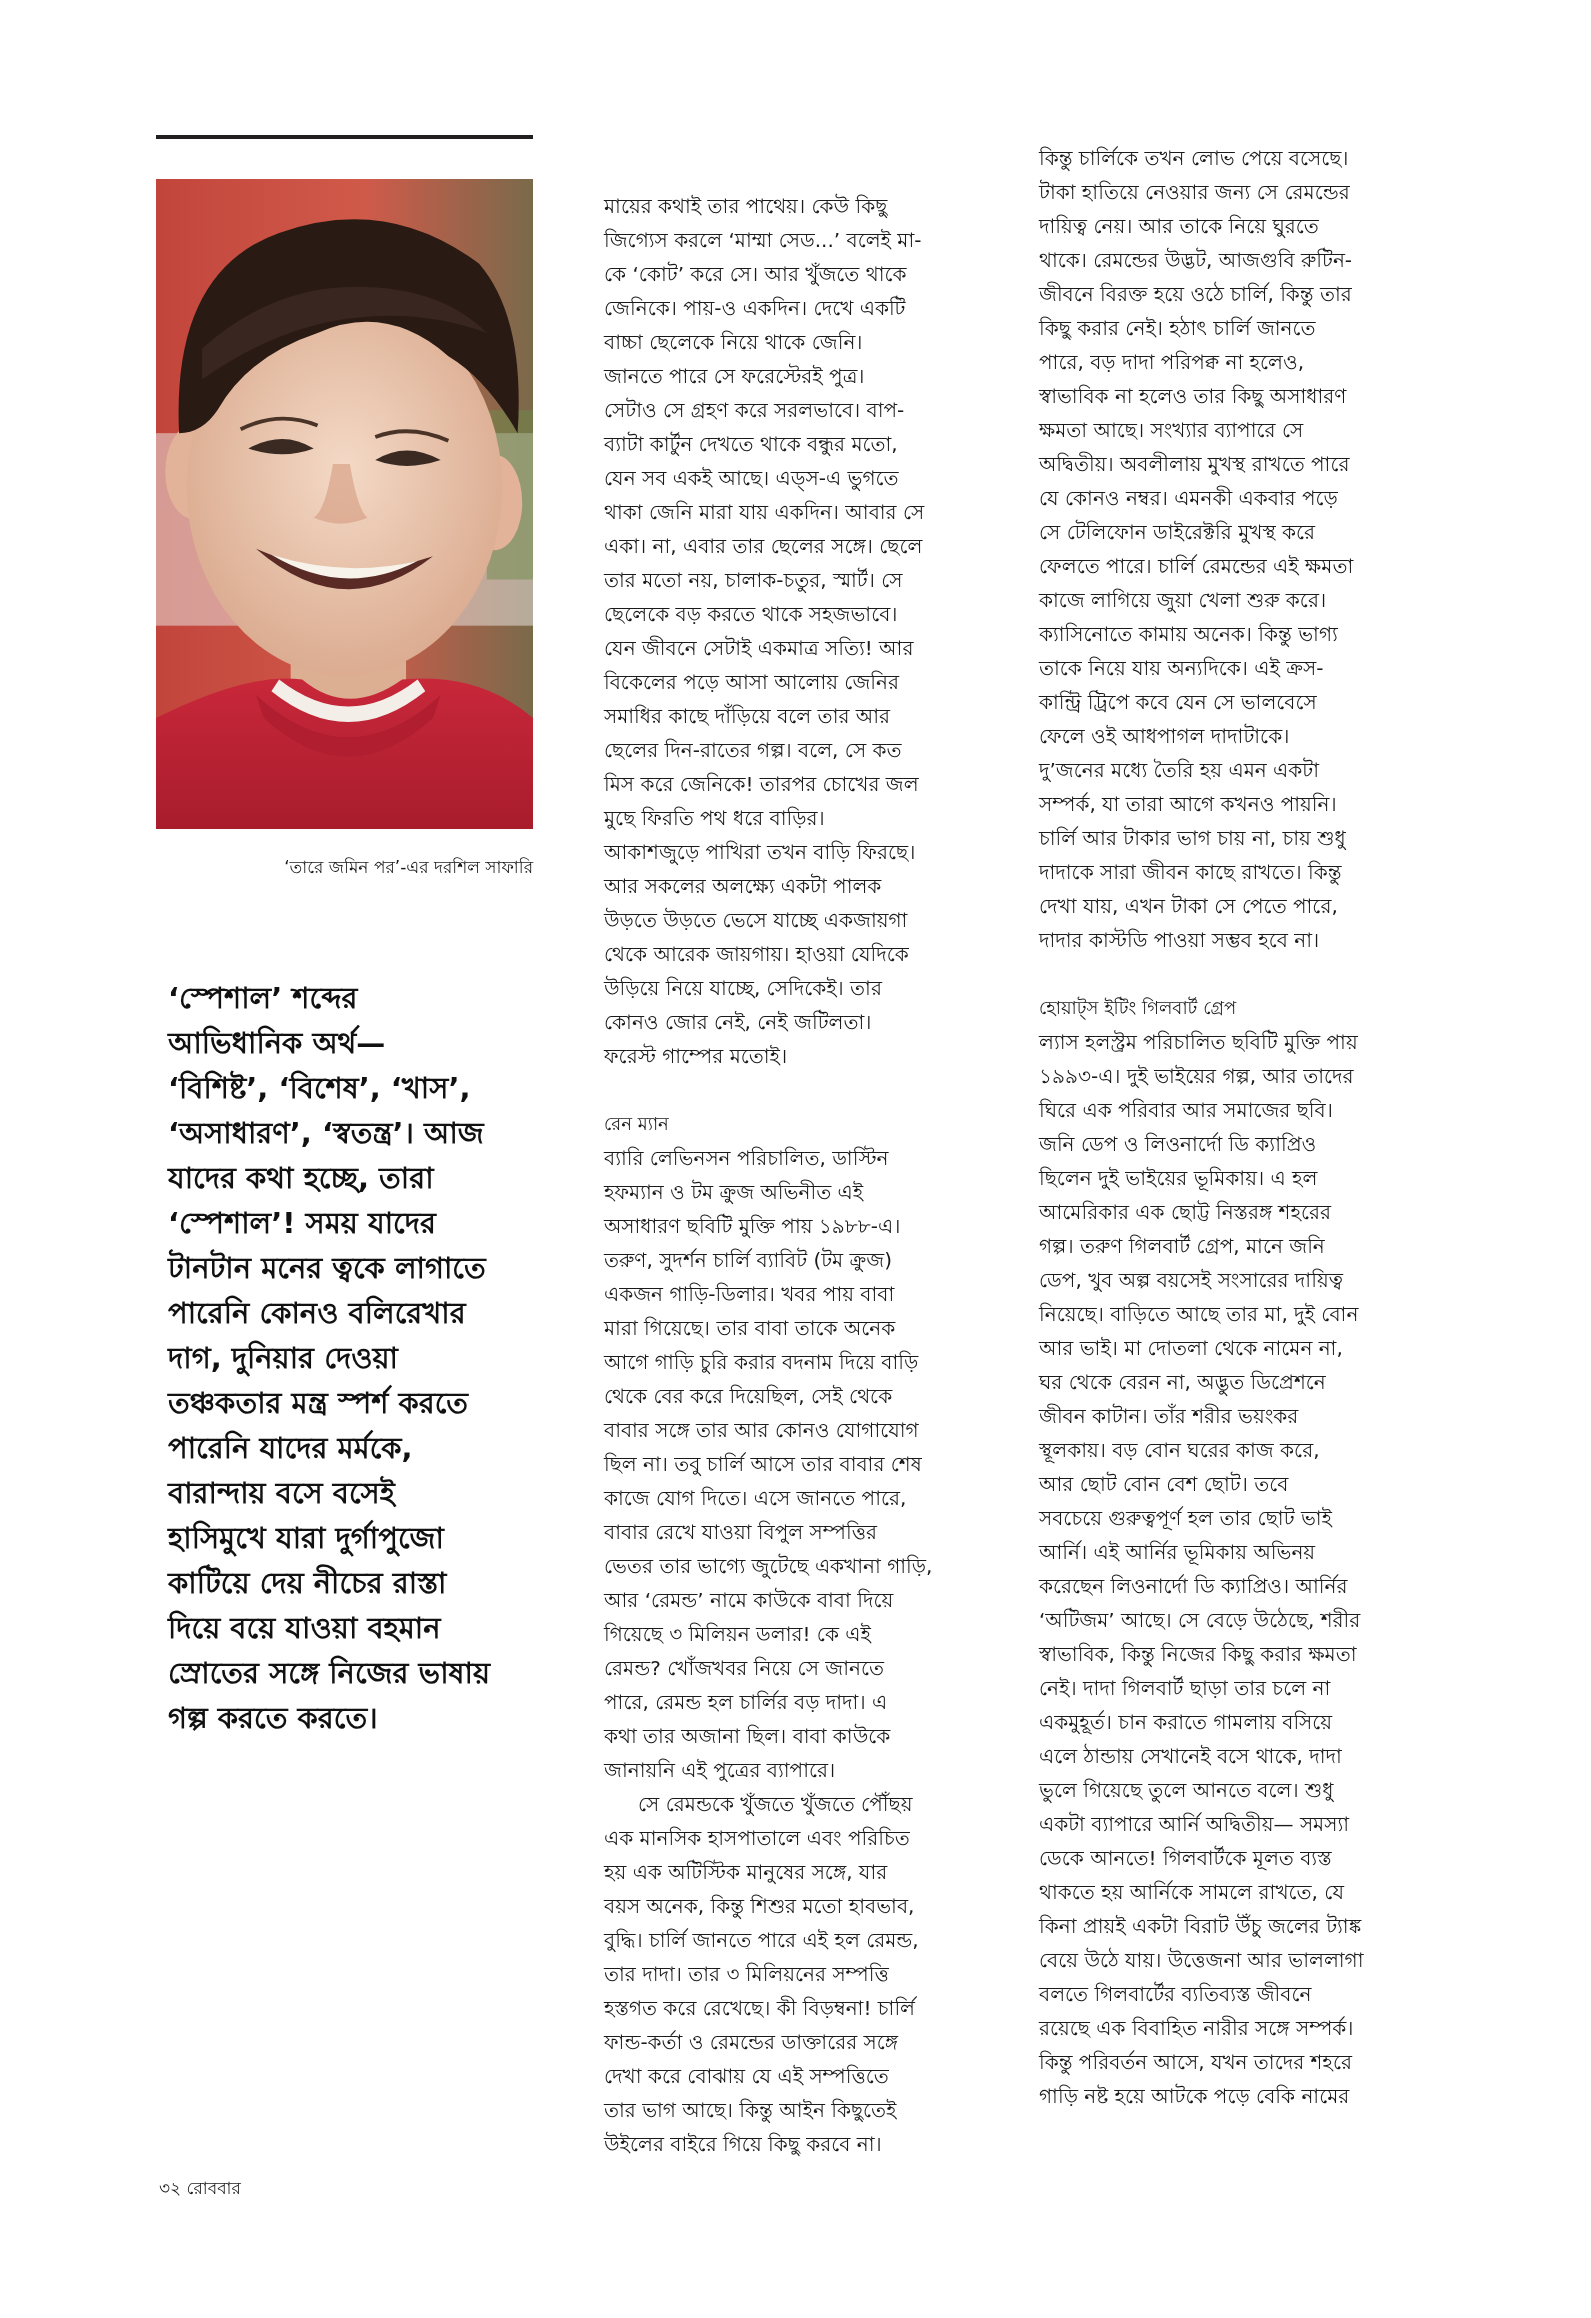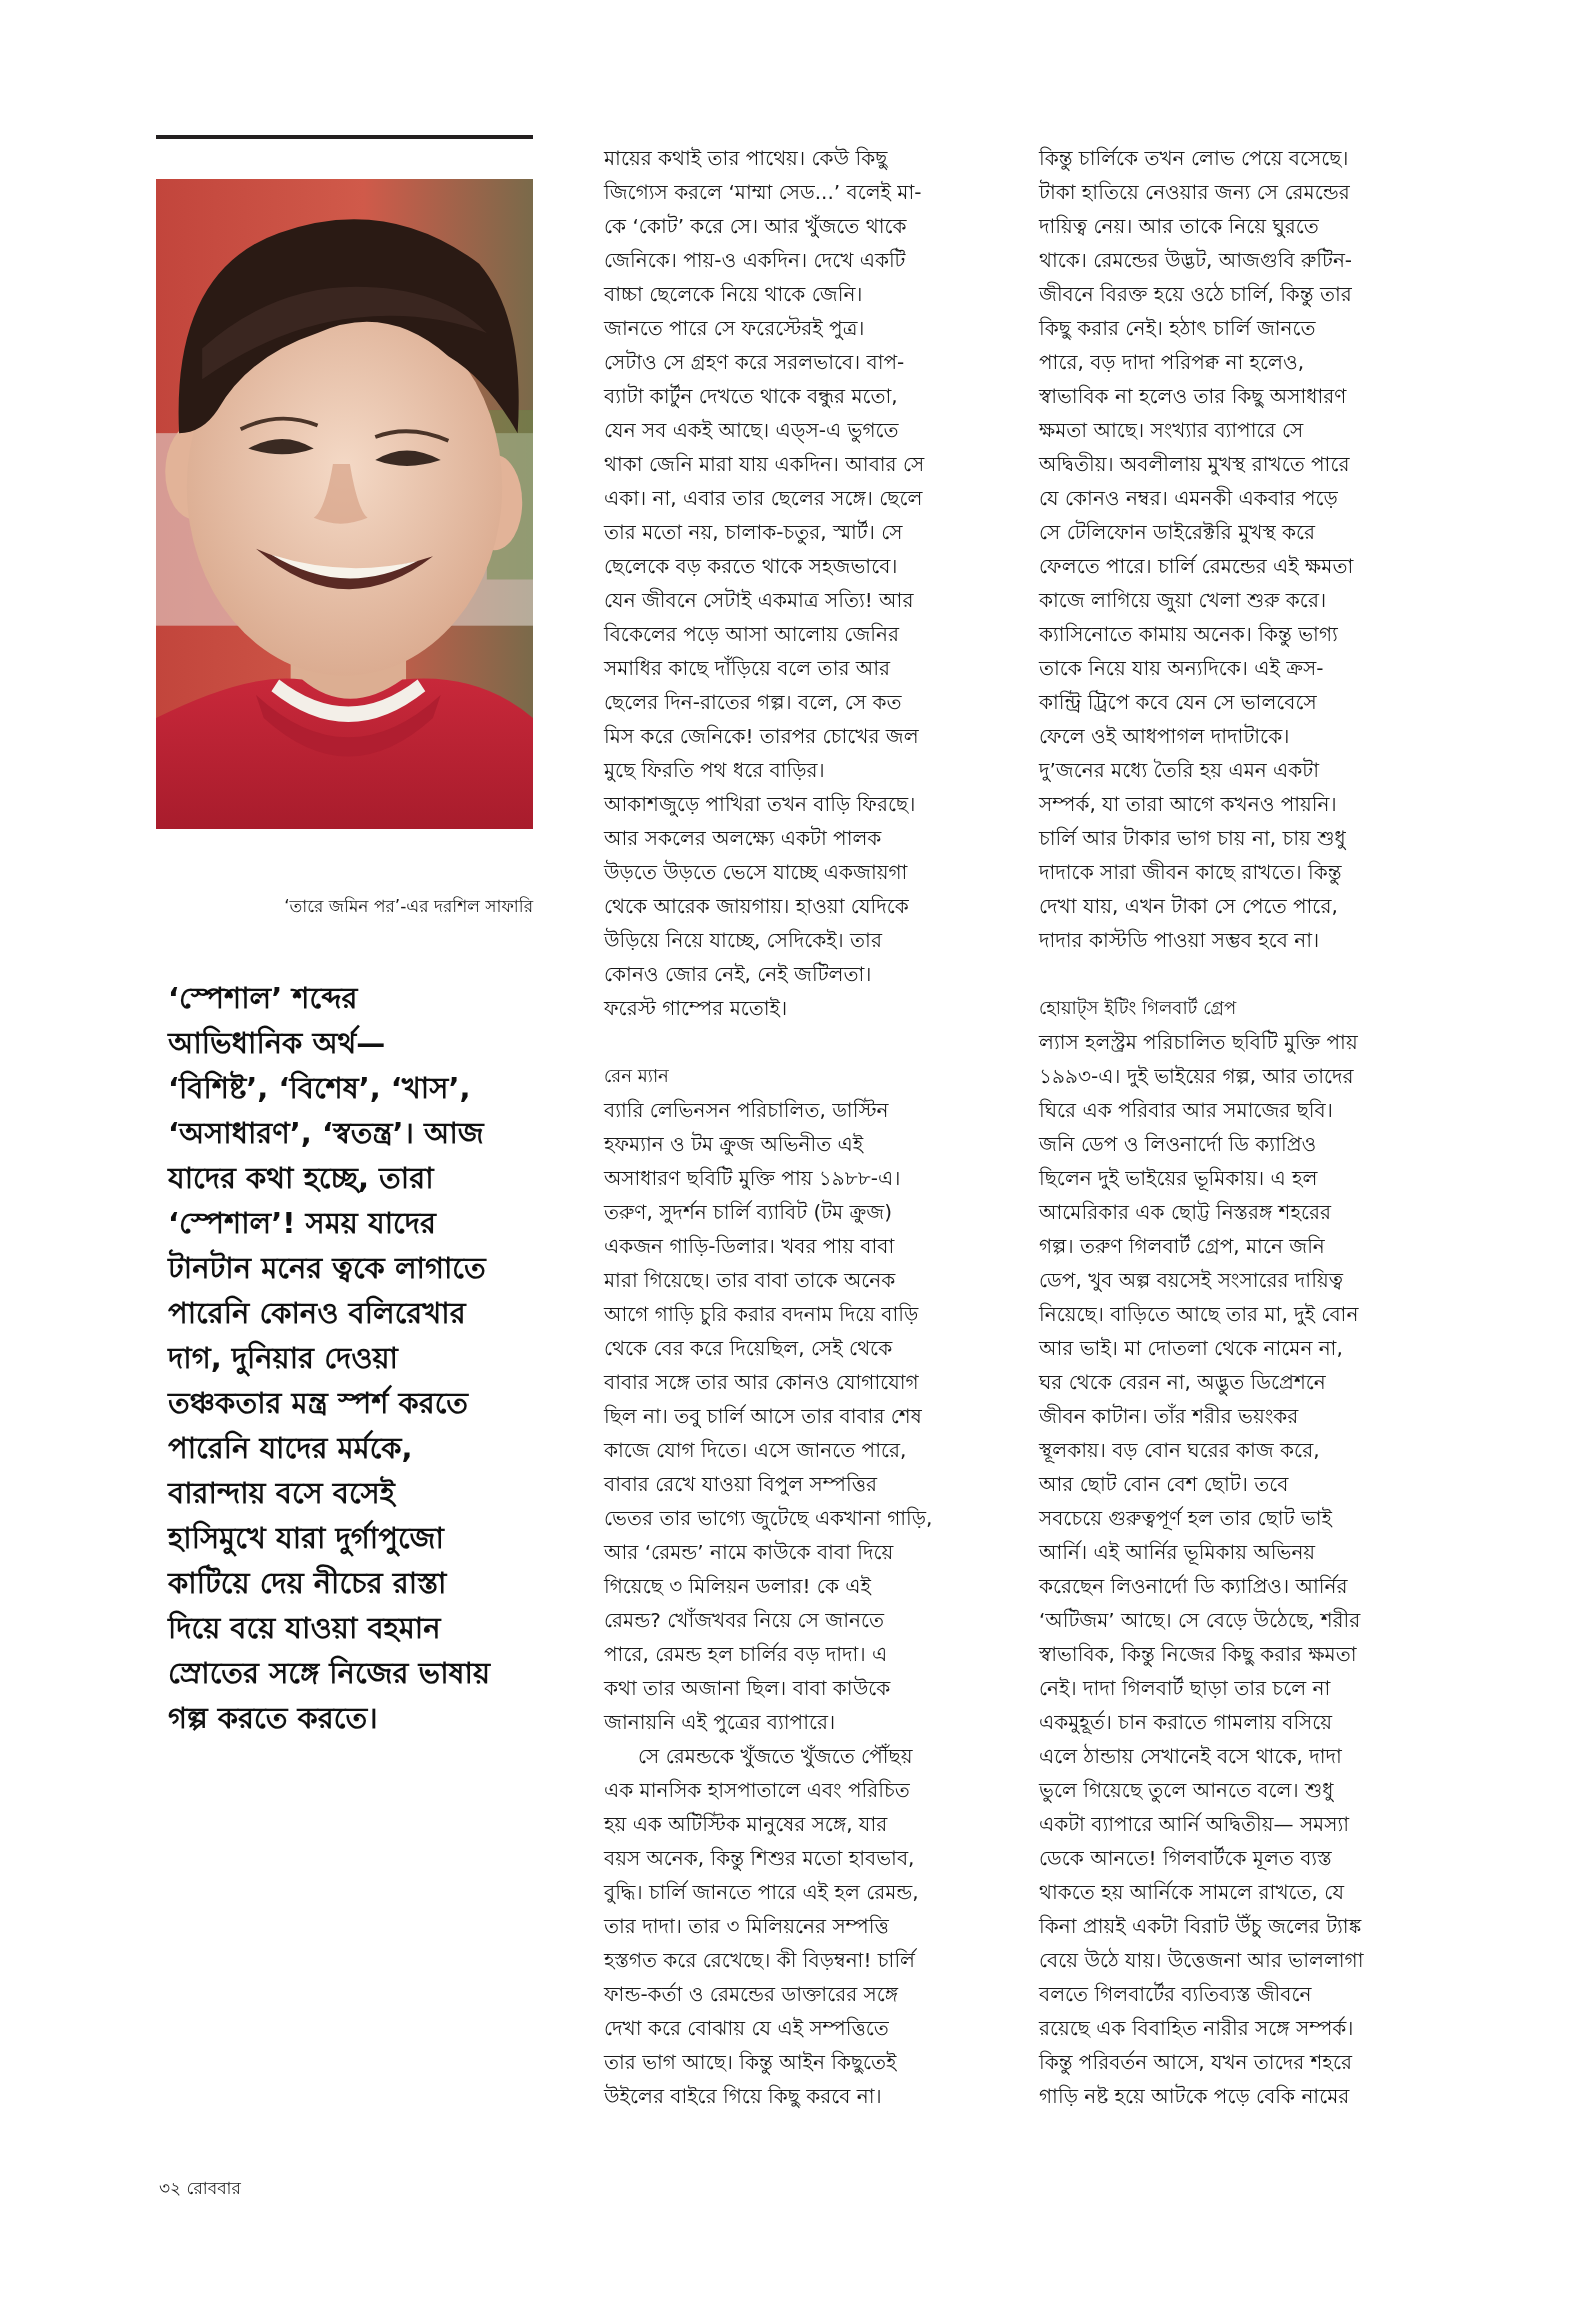--- a/index.html
+++ b/index.html
@@ -4,29 +4,29 @@
 <style>
   html, body { margin: 0; padding: 0; background: #ffffff; }
   body { width: 1591px; height: 2319px; position: relative; overflow: hidden; color: #1a1a1a; font-family: "DejaVu Sans", sans-serif; }
   .page { position: absolute; left: 0; top: 0; width: 1591px; height: 2319px; background: #fff; }
 
   .top-rule { position: absolute; left: 156px; top: 135px; width: 377px; height: 3.8px; background: #231f20; }
 
   .photo { position: absolute; left: 156px; top: 179px; width: 377px; height: 650px; overflow: hidden; background: #c9302f; }
   .photo svg { display: block; width: 100%; height: 100%; }
 
-  .caption { position: absolute; left: 156px; top: 853px; width: 377px; text-align: right; font-size: 17px; line-height: 28px; white-space: nowrap; margin-top: 39px; }
+  .caption { position: absolute; left: 156px; top: 853px; width: 377px; text-align: right; font-size: 17px; line-height: 28px; white-space: nowrap; }
 
   .pull-quote { position: absolute; left: 168px; top: 976px; width: 400px; font-weight: bold; font-size: 29px; line-height: 45px; color: #111; }
   .pull-quote .ln { display: block; white-space: nowrap; }
 
   .col { position: absolute; top: 141px; width: 420px; font-size: 20px; line-height: 34px; }
   .col .ln { display: block; white-space: nowrap; height: 34px; }
   .col .gap { display: block; height: 34px; }
-  .col-mid { left: 604px; }
+  .col-mid { left: 604px; margin-top: 48px; }
   .col-right { left: 1039px; }
   .subhead { font-size: 18px; }
   .indent { padding-left: 34px; }
 
   .footer { position: absolute; left: 159px; top: 2177px; font-size: 17px; line-height: 23px; white-space: nowrap; }
 </style>
 </head>
 <body>
 
 <div class="page">

